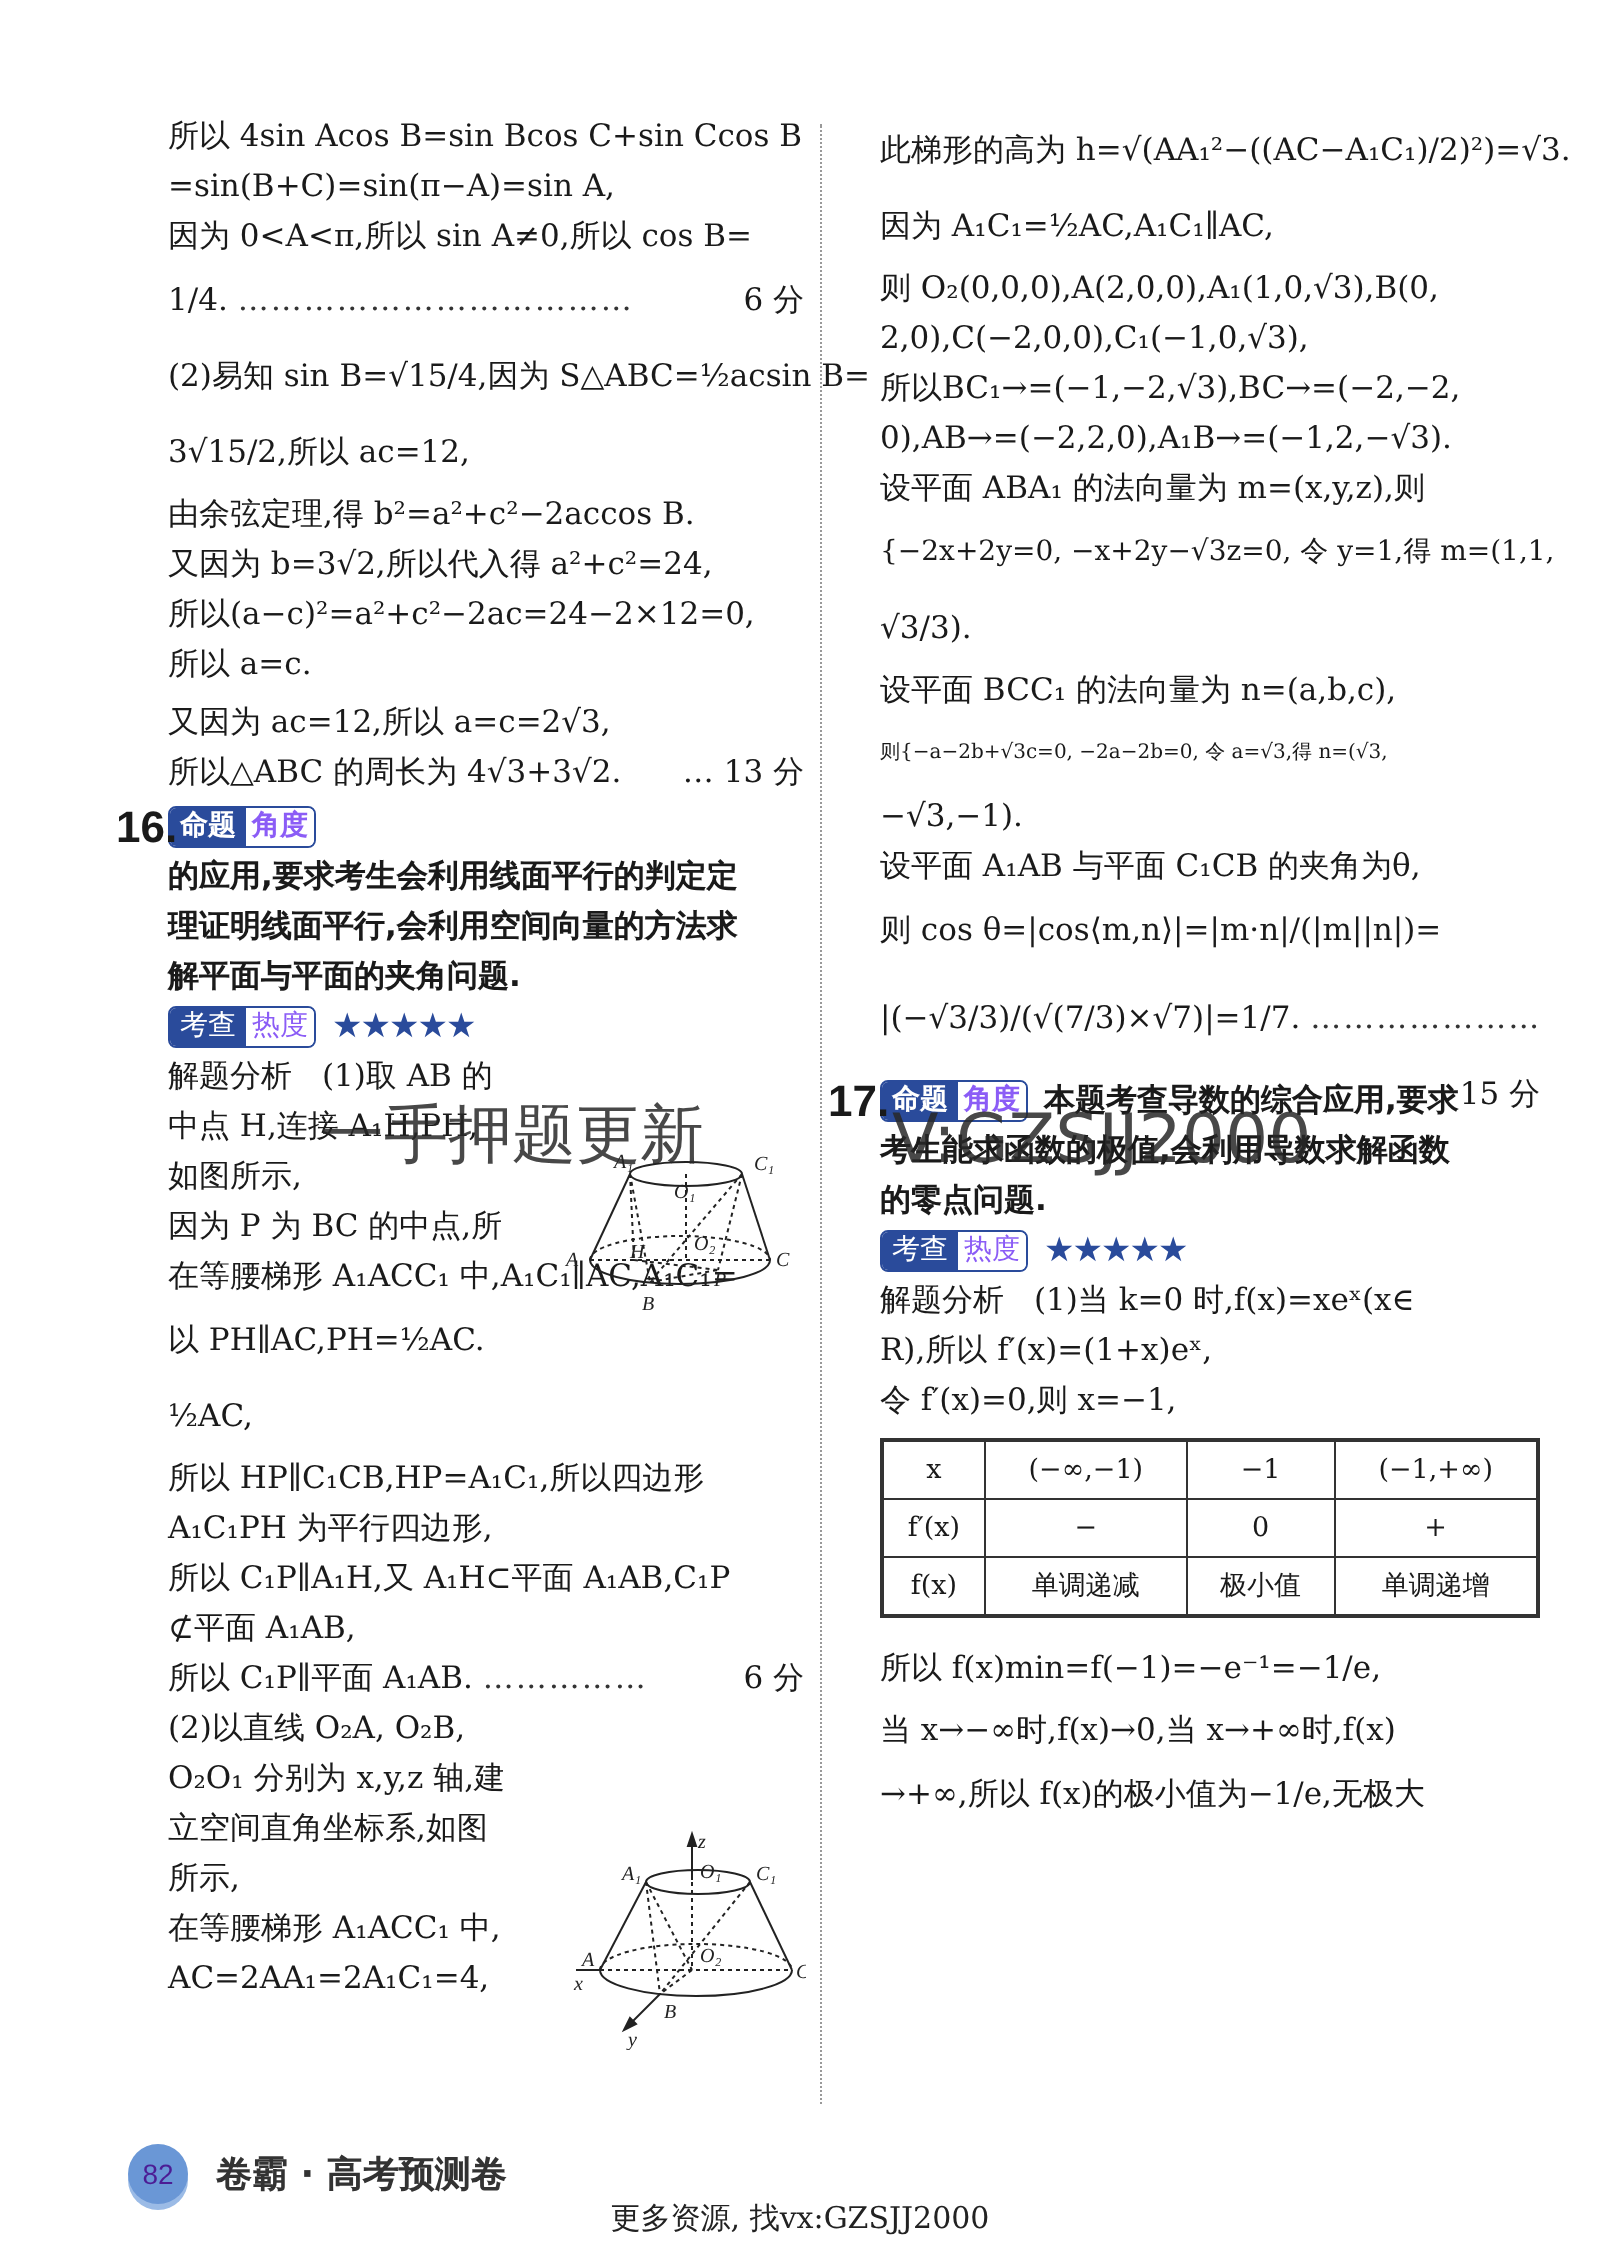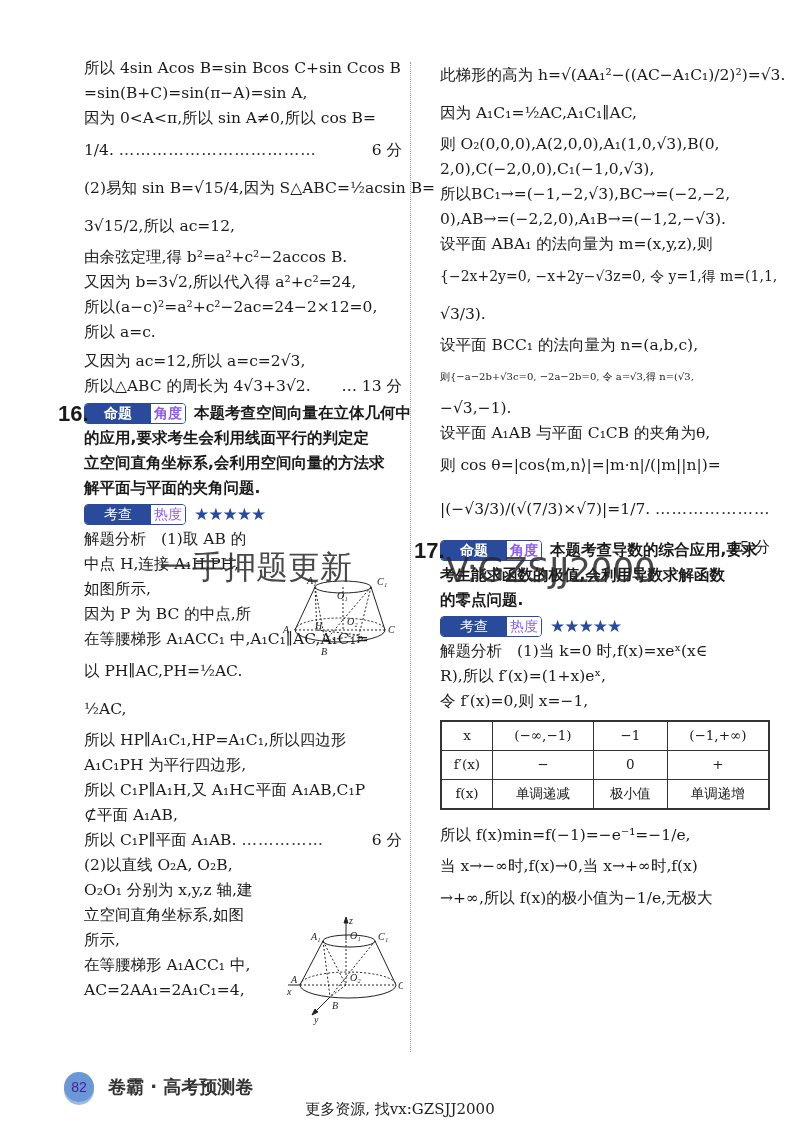--- a/index.html
+++ b/index.html
@@ -8,21 +8,21 @@
   .col{position:absolute;top:56px;font-size:15.5px;line-height:25px;}
   .col-left{left:84px;width:318px;}
   .col-right{left:440px;width:330px;}
   .divider{position:absolute;left:410px;top:62px;height:990px;border-left:1.5px dotted #999;}
   .line{white-space:nowrap;}
   .tall{line-height:38px;}
   .qhead{font-family:"DejaVu Sans","Liberation Sans",sans-serif;font-weight:bold;}
   .qnum{position:absolute;font-weight:bold;font-family:"Liberation Sans",sans-serif;font-size:22px;}
   .badge{display:inline-flex;border:1.5px solid #2a4b9b;border-radius:4px;overflow:hidden;
          font-family:"DejaVu Serif",serif;font-size:14px;line-height:19px;vertical-align:middle;margin-right:8px;}
-  .badge .b1{background:#2a4b9b;color:#fff;padding:0 19px;}
+  .badge .b1{background:#2a4b9b;color:#fff;padding:0 5px;}
   .badge .b2{background:#fff;color:#8b5cf6;padding:0 3px;}
   .stars{color:#2a4b9b;font-size:17px;letter-spacing:-1px;vertical-align:middle;}
   .bold{font-weight:normal;font-family:"DejaVu Sans",sans-serif;text-align:center;}
   .score{float:right;}
   .dots{color:#333;letter-spacing:1px;}
   .watermark{position:absolute;font-family:"DejaVu Sans",sans-serif;color:rgba(40,40,40,0.85);
              font-size:32px;z-index:5;}
   table.fx{border-collapse:collapse;margin:6px 0 6px 0;width:330px;font-size:13.5px;}
   table.fx td{border:1px solid #333;text-align:center;height:28px;padding:0 2px;}
   table.fx{border:2px solid #333;}
@@ -57,42 +57,42 @@
     <span>所以△ABC 的周长为 4√3+3√2.</span>
     <span class="score">… 13 分</span>
   </div>
 
   <div style="position:relative;margin-top:2px">
     <span class="qnum" style="left:-26px;top:0">16.</span>
     <div class="line qhead">
       <span class="badge">
         <span class="b1">命题</span>
           <span class="b2">角度</span>
-      </span><span>本题考查空间向量在立体几何中</span>
+      </span>
     </div>
     <div class="line qhead">的应用,要求考生会利用线面平行的判定定</div>
-    <div class="line qhead">立空间直角坐标系,会利用空间向量的方法求</div>
+    <div class="line qhead">理证明线面平行,会利用空间向量的方法求</div>
     <div class="line qhead">解平面与平面的夹角问题.</div>
     <div class="line">
       <span class="badge">
         <span class="b1">考查</span>
           <span class="b2">热度</span>
       </span><span class="stars">★★★★★</span>
     </div>
     <div class="line">
       <span class="bold">解题分析</span>
       <span style="margin-left:10px">(1)取 AB 的</span>
     </div>
     <div class="line">中点 H,连接 A₁H,PH,</div>
     <div class="line">如图所示,</div>
     <div class="line">因为 P 为 BC 的中点,所</div>
     <div class="line">在等腰梯形 A₁ACC₁ 中,A₁C₁∥AC,A₁C₁=</div>
     <div class="line tall">以 PH∥AC,PH=½AC.</div>
     <div class="line tall">½AC,</div>
-    <div class="line">所以 HP∥A₁C₁,HP=A₁C₁,所以四边形</div>
+    <div class="line">所以 HP∥C₁CB,HP=A₁C₁,所以四边形</div>
     <div class="line">A₁C₁PH 为平行四边形,</div>
     <div class="line">所以 C₁P∥A₁H,又 A₁H⊂平面 A₁AB,C₁P</div>
     <div class="line">⊄平面 A₁AB,</div>
     <div class="line">
       <span>所以 C₁P∥平面 A₁AB.</span>
       <span class="dots">……………</span>
       <span class="score">6 分</span>
     </div>
     <div class="line">(2)以直线 O₂A, O₂B,</div>
     <div class="line">O₂O₁ 分别为 x,y,z 轴,建</div>

